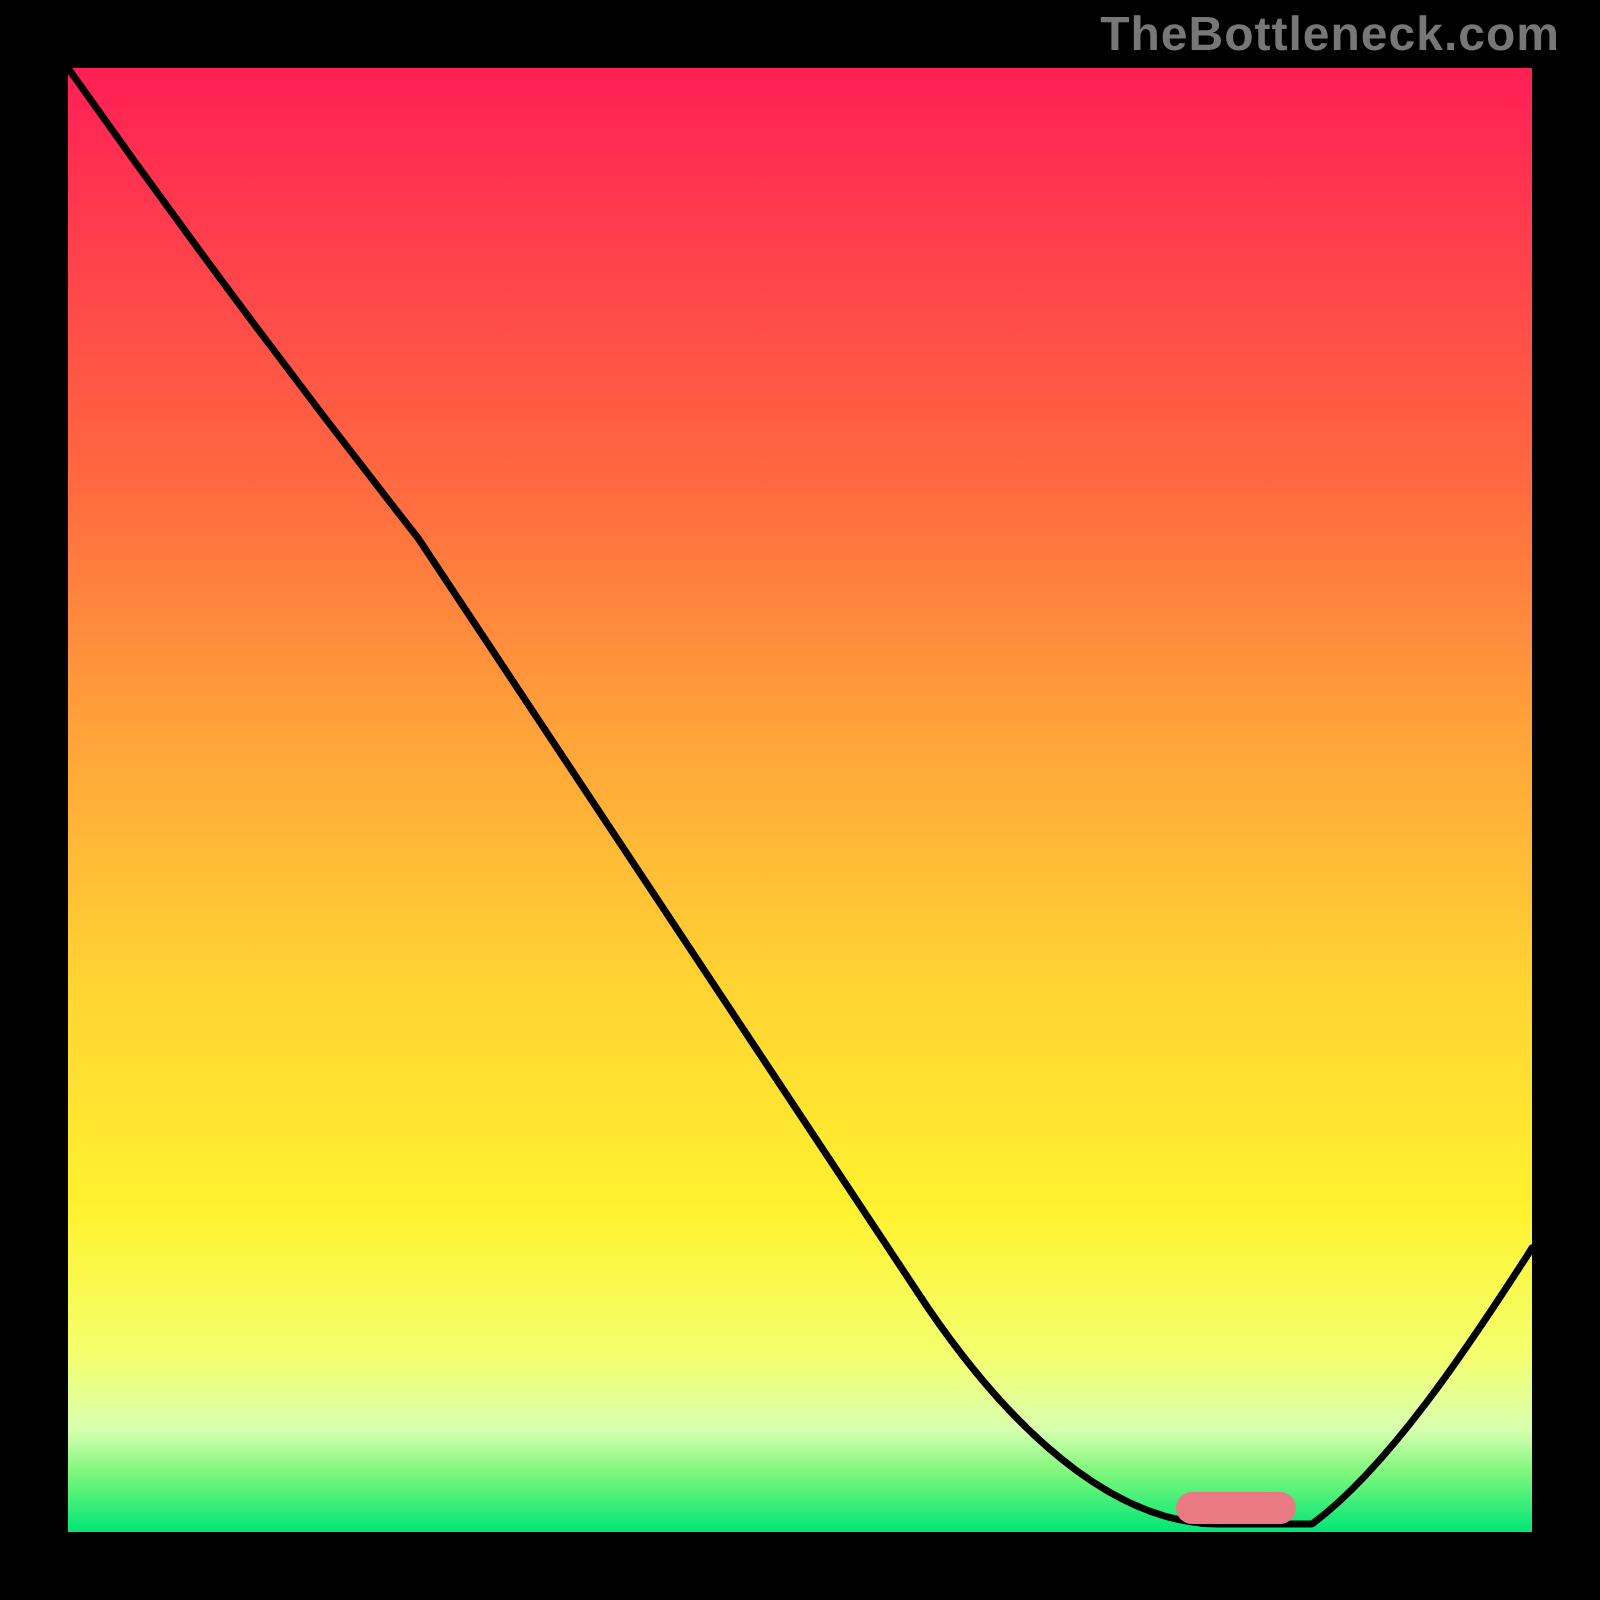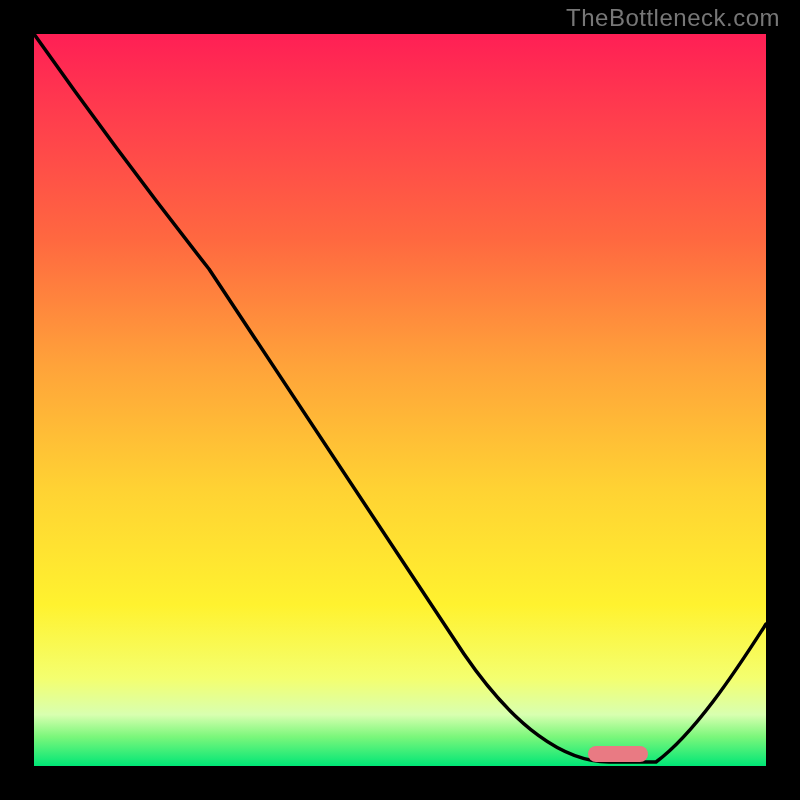--- a/index.html
+++ b/index.html
@@ -16,21 +16,21 @@
     width: 800px;
     height: 800px;
     background: #000;
   }
   .watermark {
     position: absolute;
     top: 4px;
     right: 20px;
     color: #777;
     font-size: 24px;
-    font-weight: 400;
+    font-weight: 700;
     letter-spacing: 0.5px;
     user-select: none;
   }
   .plot-area {
     position: absolute;
     left: 34px;
     top: 34px;
     width: 732px;
     height: 732px;
     

